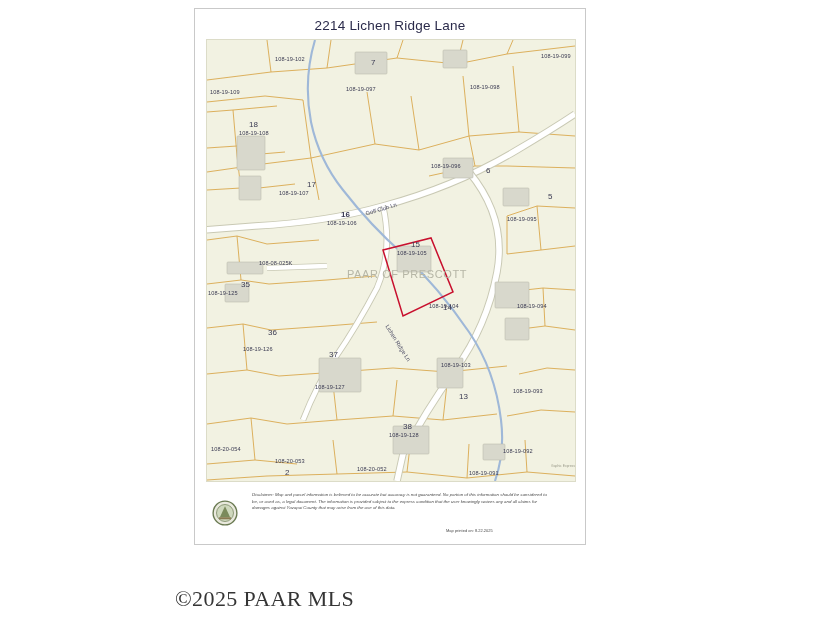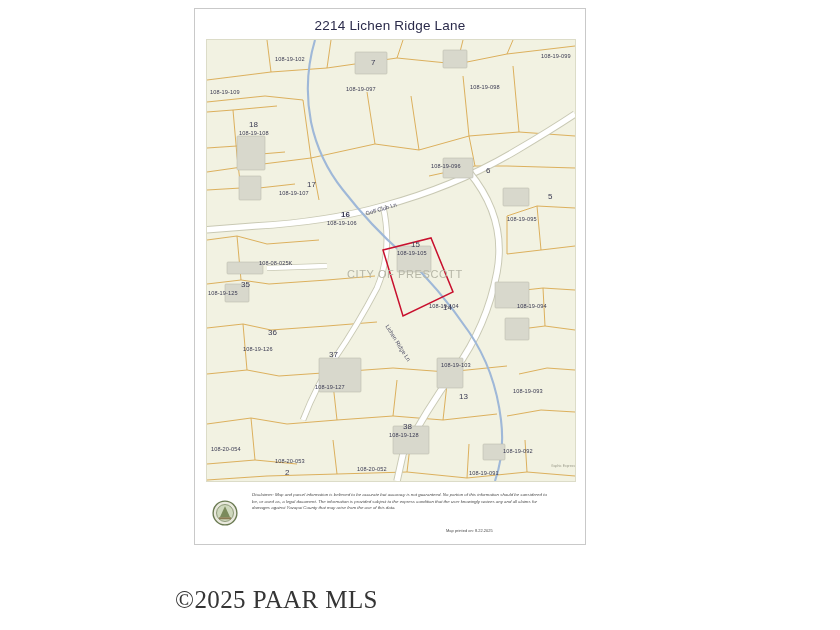--- a/index.html
+++ b/index.html
@@ -106,21 +106,21 @@
     top: 37px;
     font-size: 4px;
     color: #4a4a4a;
   }
 
   
   #watermark {
     position: absolute;
     left: 175px;
     top: 586px;
-    font-size: 25px;
+    font-size: 22px;
     color: #353535;
     letter-spacing: .4px;
     font-family: "Liberation Serif", serif;
   }
 </style>
 </head>
 <body>
 
 <div id="stage">
 
@@ -226,21 +226,21 @@
           <rect x="298" y="278" width="24" height="22" rx="1"></rect>
           <rect x="112" y="318" width="42" height="34" rx="1"></rect>
           <rect x="230" y="318" width="26" height="30" rx="1"></rect>
           <rect x="186" y="386" width="36" height="28" rx="1"></rect>
           <rect x="276" y="404" width="22" height="16" rx="1"></rect>
         </g>
 
         <path d="M176 210 L224 198 L246 252 L196 276 Z" fill="none" stroke="#c8102e" stroke-width="1.5"></path>
       </svg>
 
-      <div class="city-label" style="left:140px; top:228px;">CITY OF PRESCOTT</div>
+      <div class="city-label" style="left:140px; top:228px;">PAAR OF PRESCOTT</div>
 
       <div class="street-label" style="left:158px; top:166px; transform:rotate(-17deg);">Golf Club Ln</div>
       <div class="street-label" style="left:170px; top:300px; transform:rotate(58deg);">Lichen Ridge Ln</div>
 
       <div class="parcel-id" style="left:334px; top:13px;">108-19-099</div>
       <div class="parcel-num" style="left:164px; top:18px;">7</div>
       <div class="parcel-id" style="left:68px;  top:16px;">108-19-102</div>
       <div class="parcel-id" style="left:139px; top:46px;">108-19-097</div>
       <div class="parcel-id" style="left:263px; top:44px;">108-19-098</div>
       <div class="parcel-id" style="left:3px;   top:49px;">108-19-109</div>

